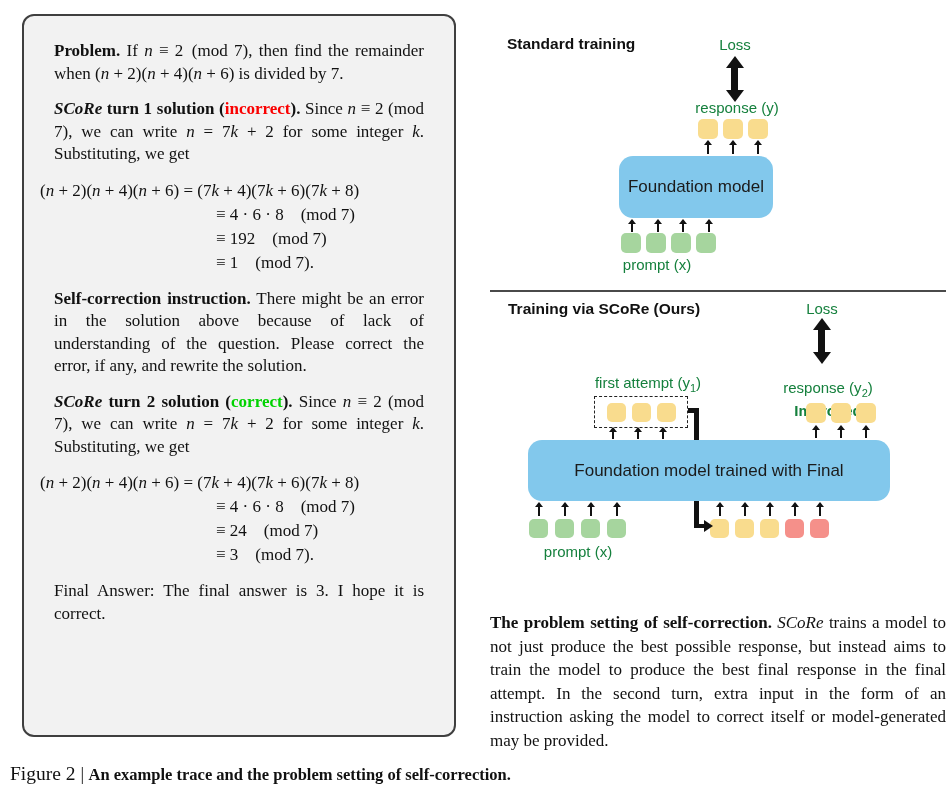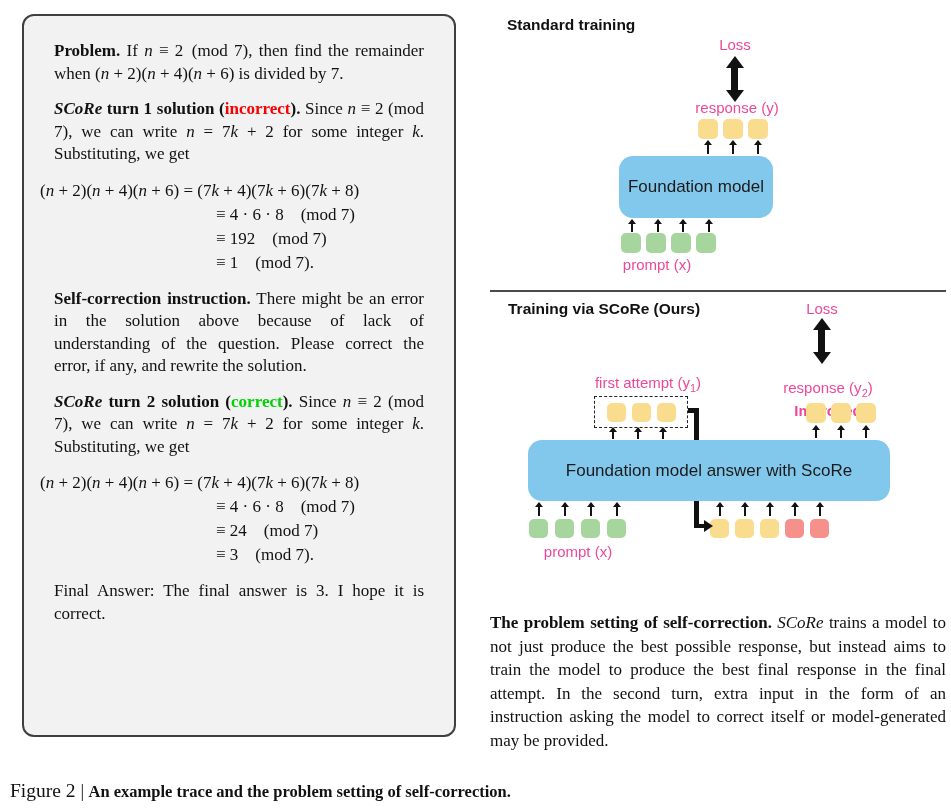--- a/index.html
+++ b/index.html
@@ -18,21 +18,21 @@
 
   .b{font-weight:bold;}
   .i{font-style:italic;}
   .bi{font-weight:bold;font-style:italic;}
   .red{color:#fa0000;}
   .green{color:#00d300;}
   .sub{font-size:11px;vertical-align:-4px;}
   .dia-title{position:absolute;font-family:"Liberation Sans",sans-serif;
              font-weight:bold;font-size:15.5px;color:#111;}
   .lbl{position:absolute;font-family:"Liberation Sans",sans-serif;
-       font-size:15px;color:#ec4899;text-align:center;}
+       font-size:15px;color:#15803d;text-align:center;}
   .lbl.bold{font-weight:bold;}
 
   .model{position:absolute;background:#82c8ec;border-radius:14px;
          display:flex;align-items:center;justify-content:center;
          font-family:"Liberation Sans",sans-serif;font-size:17px;color:#1b1b1b;z-index:2;}
 
   .trow{position:absolute;display:flex;gap:5px;z-index:3;}
   .tok{width:20px;height:20px;border-radius:5px;}
   .tok.sm{width:19px;height:19px;}
   .y{background:#f9dc8e;} .g{background:#a6d59e;} .r{background:#f5908a;}
@@ -57,21 +57,21 @@
   .seg{position:absolute;background:#111;z-index:1;}
   .seg.front{z-index:4;}
   .ah{position:absolute;width:0;height:0;z-index:4;
       border-left:9px solid #111;border-top:6px solid transparent;border-bottom:6px solid transparent;}
 
   .divider{position:absolute;left:490px;top:290px;width:456px;height:1.6px;background:#4a4a4a;}
 
   .caption{position:absolute;left:490px;top:611px;width:456px;
            font-size:17px;line-height:23.5px;text-align:justify;}
 
-  .figcap{position:absolute;left:10px;top:780px;font-size:16.5px;white-space:nowrap;}
+  .figcap{position:absolute;left:10px;top:763px;font-size:16.5px;white-space:nowrap;}
   .figno{font-size:19.5px;}
   .figbar{font-size:18px;font-weight:normal;}
 </style>
 </head>
 <body>
 
 <div class="page">
 
   <div class="trace-box">
     <p><span class="b">Problem.</span><span> If </span><span class="i">n</span><span> ≡ 2 (mod 7), then find the remainder when (</span><span class="i">n</span><span> + 2)(</span><span class="i">n</span><span> + 4)(</span><span class="i">n</span><span> + 6) is divided by 7.</span></p>
@@ -86,21 +86,21 @@
     <p><span class="bi">SCoRe</span><span class="b"> turn 2 solution (</span><span class="b green">correct</span><span class="b">).</span><span> Since </span><span class="i">n</span><span> ≡ 2 (mod 7), we can write </span><span class="i">n</span><span> = 7</span><span class="i">k</span><span> + 2 for some integer </span><span class="i">k</span><span>. Substituting, we get</span></p>
     <div class="math">
       <div class="ml"><span>(</span><span class="i">n</span><span> + 2)(</span><span class="i">n</span><span> + 4)(</span><span class="i">n</span><span> + 6) = (7</span><span class="i">k</span><span> + 4)(7</span><span class="i">k</span><span> + 6)(7</span><span class="i">k</span><span> + 8)</span></div>
       <div class="ml cont"><span>≡ 4 · 6 · 8  (mod 7)</span></div>
       <div class="ml cont"><span>≡ 24  (mod 7)</span></div>
       <div class="ml cont"><span>≡ 3  (mod 7).</span></div>
     </div>
     <p><span>Final Answer: The final answer is 3. I hope it is correct.</span></p>
   </div>
 
-  <div class="dia-title" style="left:507px;top:16px;">Standard training</div>
+  <div class="dia-title" style="left:507px;top:35px;">Standard training</div>
   <div class="lbl" style="left:705px;top:36px;width:60px;">Loss</div>
   <div class="da" style="left:731px;top:68px;height:22px;"></div>
   <div class="lbl" style="left:662px;top:99px;width:150px;">response (y)</div>
 
   <div class="trow" style="left:698px;top:119px;">
     <div class="tok y"></div>
     <div class="tok y"></div>
     <div class="tok y"></div>
   </div>
   <div class="ua" style="left:707px;top:145px;height:9px;"></div>
@@ -147,21 +147,21 @@
   <div class="ua" style="left:815px;top:430px;height:8px;"></div>
   <div class="ua" style="left:840px;top:430px;height:8px;"></div>
   <div class="ua" style="left:865px;top:430px;height:8px;"></div>
 
   <div class="seg front" style="left:688px;top:408px;width:10px;height:4.5px;"></div>
   <div class="seg" style="left:694px;top:408px;width:4.5px;height:34px;"></div>
   <div class="seg front" style="left:694px;top:501px;width:4.5px;height:27px;"></div>
   <div class="seg front" style="left:694px;top:523.5px;width:12px;height:4.5px;"></div>
   <div class="ah" style="left:704px;top:520px;"></div>
 
-  <div class="model" style="left:528px;top:440px;width:362px;height:61px;">Foundation model answer with ScoRe</div>
+  <div class="model" style="left:528px;top:440px;width:362px;height:61px;">Foundation model trained with Final</div>
 
   <div class="ua" style="left:538px;top:507px;height:9px;"></div>
   <div class="ua" style="left:564px;top:507px;height:9px;"></div>
   <div class="ua" style="left:590px;top:507px;height:9px;"></div>
   <div class="ua" style="left:616px;top:507px;height:9px;"></div>
   <div class="trow" style="left:529px;top:519px;gap:7px;">
     <div class="tok sm g"></div>
     <div class="tok sm g"></div>
     <div class="tok sm g"></div>
     <div class="tok sm g"></div>

